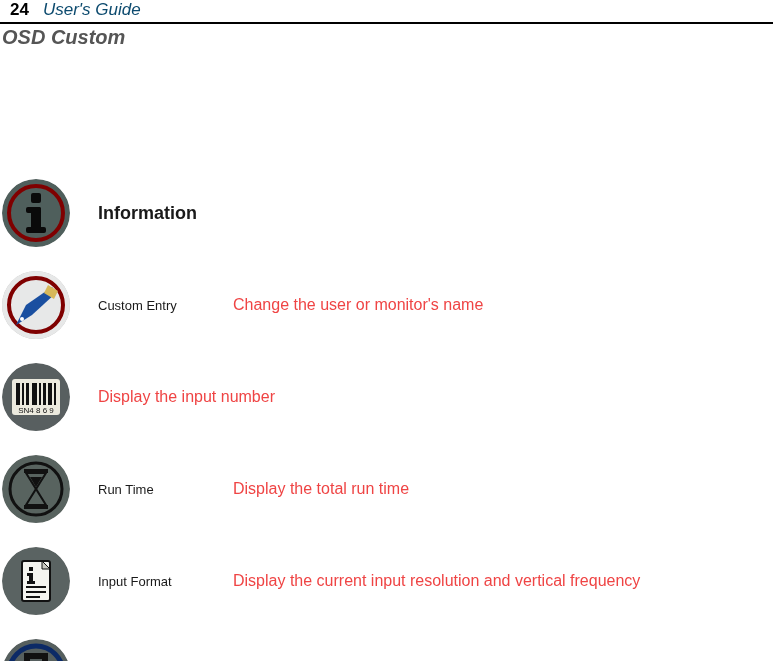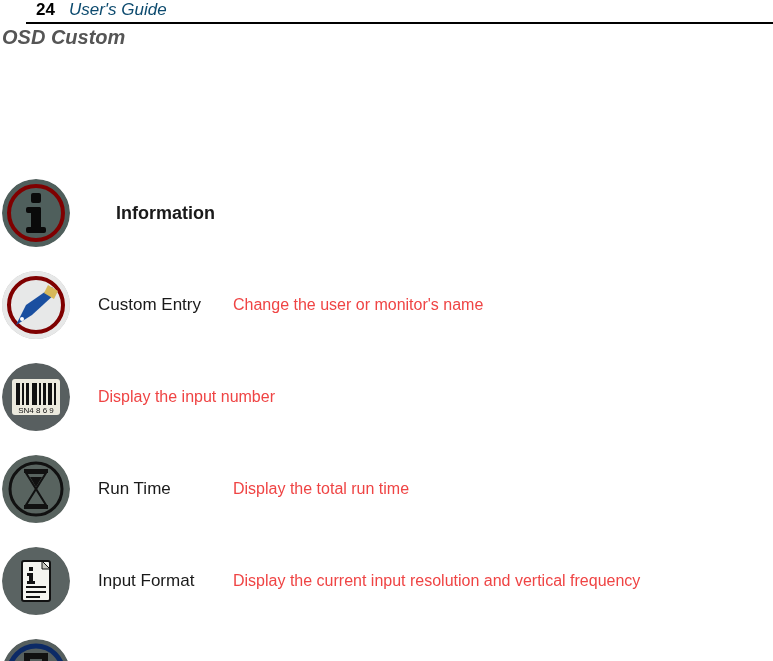--- a/index.html
+++ b/index.html
@@ -9,21 +9,20 @@
       height: 661px;
       background: #fff;
       color: #000;
       padding: 0;
     }
     .header-bar {
       border-bottom: 2px solid #000;
       padding: 0 16px 2px 10px;
       display: flex;
       align-items: baseline;
-      margin-left: 26px;
     }
     .page-num {
       font-weight: bold;
       font-size: 17px;
       margin-right: 14px;
     }
     .guide-title {
       font-style: italic;
       font-size: 17px;
       color: #0c4a6e;
@@ -52,27 +51,26 @@
       align-items: flex-start;
       justify-content: center;
       border-radius: 50%;
       margin-right: 28px;
       box-shadow: inset 0 0 12px rgba(0,0,0,0.4);
       position: relative;
       overflow: hidden;
     }
     .label {
       width: 135px;
-      font-size: 17px;
+      font-size: 13px;
       color: #1a1a1a;
     }
     .heading-label {
       font-weight: bold;
       font-size: 18px;
-      text-align: center;
     }
     .desc {
       font-size: 16px;
       color: #ef4444;
       text-align: right;
     }
     
     .icon-box svg {
       width: 100%;
       height: 100%;

